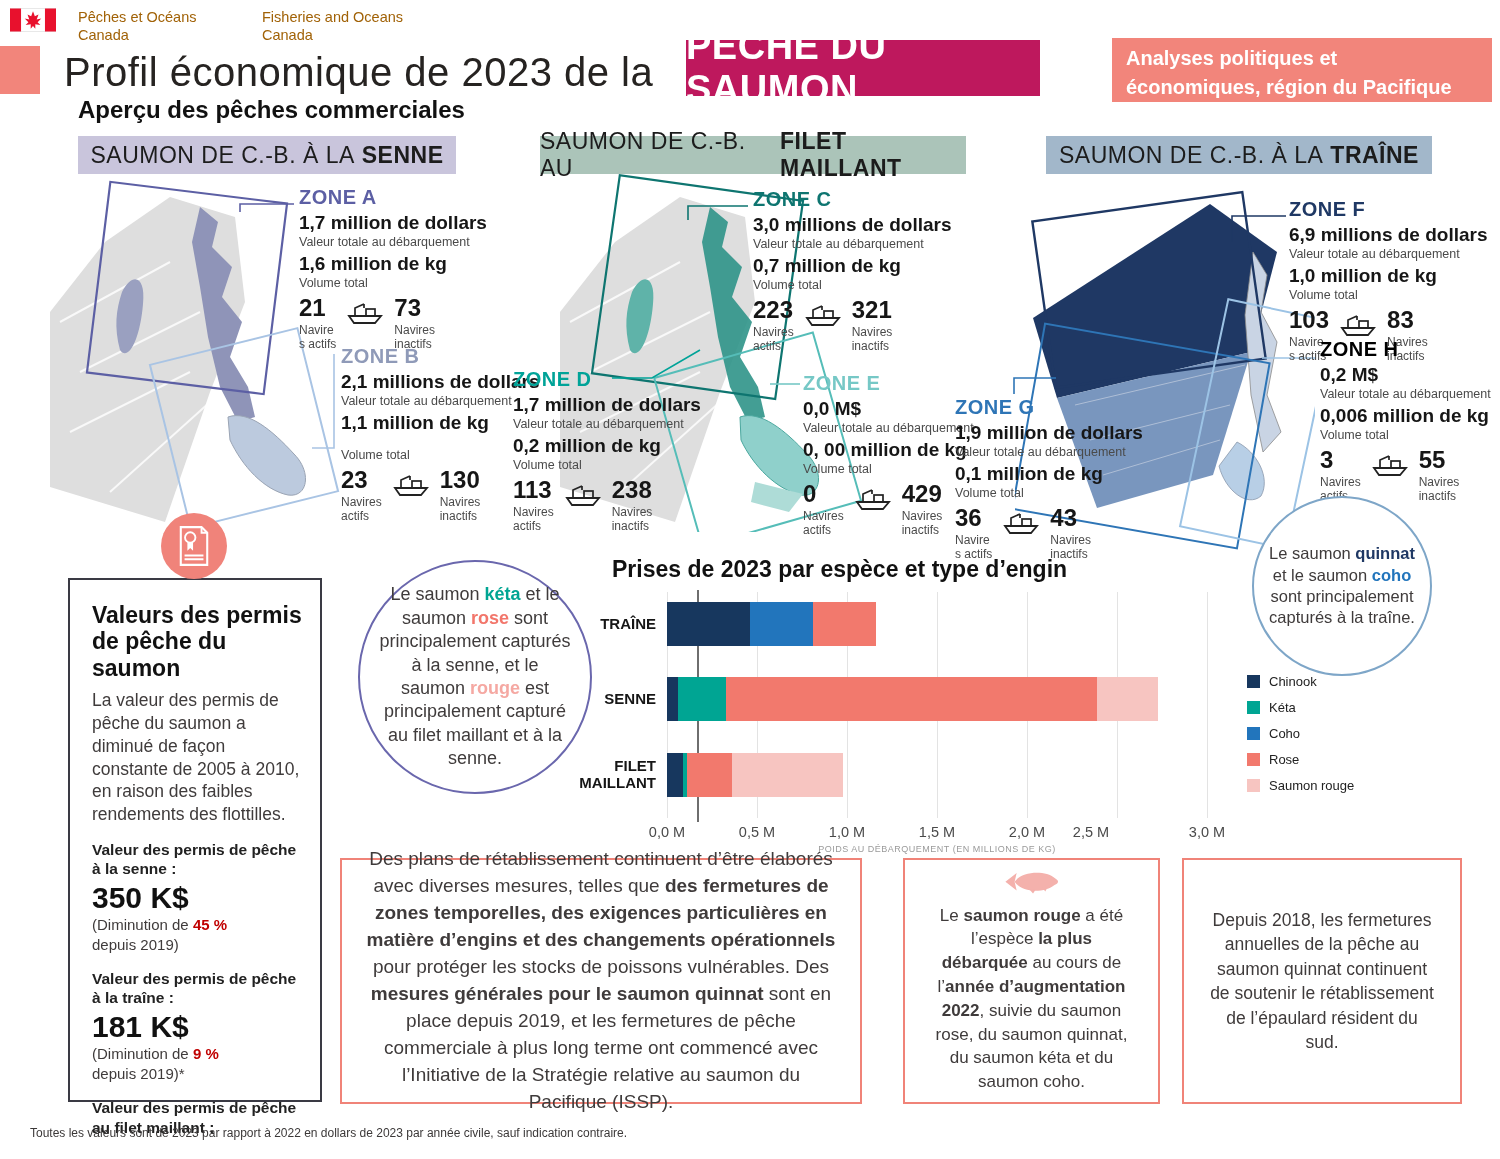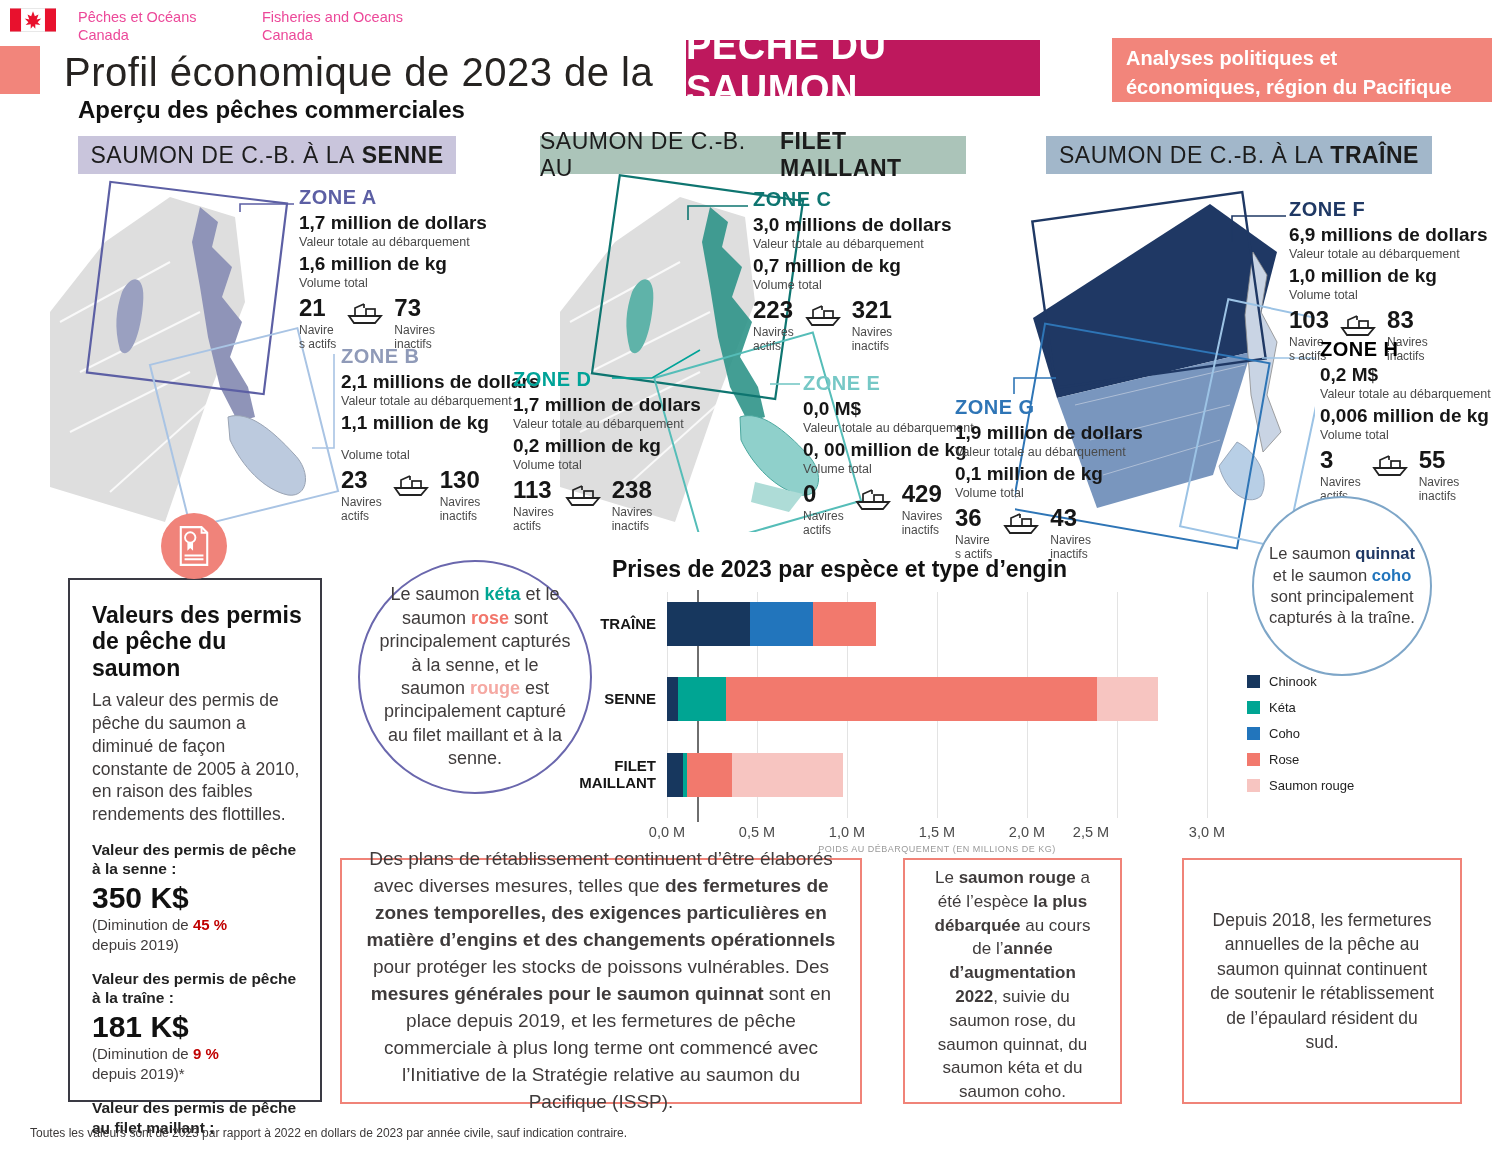--- a/index.html
+++ b/index.html
@@ -1,20 +1,20 @@
 <!DOCTYPE html>
 <html><head>
 <meta charset="utf-8">
 <style>
   html,body{margin:0;padding:0;background:#fff;}
   body{width:1500px;height:1159px;font-family:"Liberation Sans",sans-serif;color:#221f1f;position:relative;overflow:hidden;}
   .abs{position:absolute;}
   .preline{white-space:pre-line;}
   
-  .dept{font-size:14.5px;line-height:1.25;color:#ec4899;}
+  .dept{font-size:14.5px;line-height:1.25;color:#a16207;}
   .accent-square{background:#F2857B;}
   .main-title{font-size:40px;font-weight:400;letter-spacing:.5px;color:#262321;}
   .title-box{background:#be185d;color:#fff;font-weight:700;font-size:38px;display:flex;align-items:center;justify-content:center;letter-spacing:.5px;}
   .badge{background:#F2857B;color:#fff;font-weight:700;font-size:20px;line-height:1.45;padding:6px 14px;box-sizing:border-box;}
   .subtitle{font-size:24px;font-weight:700;color:#111;}
   .band{height:38px;display:flex;align-items:center;justify-content:center;font-size:23px;letter-spacing:.5px;color:#1c1c1c;}
   .band b{margin-left:7px;}
   
   .zone{line-height:1.15;}
   .zone-name{font-size:20px;font-weight:700;letter-spacing:.5px;margin-bottom:3px;}
@@ -415,21 +415,21 @@
     </div>
     <div class="legend-row">
       <div class="legend-swatch" style="background: rgb(247, 197, 193);"></div>
       <div class="legend-label">Saumon rouge</div>
     </div>
   </div>
 
 <div class="abs info-box" style="left:340px;top:858px;width:522px;height:246px;padding:10px 22px;">
   <div class="info-text"><span>Des plans de rétablissement continuent d’être élaborés avec diverses mesures, telles que </span><span style="font-weight: 700;">des fermetures de zones temporelles, des exigences particulières en matière d’engins et des changements opérationnels</span><span> pour protéger les stocks de poissons vulnérables. Des </span><span style="font-weight: 700;">mesures générales pour le saumon quinnat</span><span> sont en place depuis 2019, et les fermetures de pêche commerciale à plus long terme ont commencé avec l’Initiative de la Stratégie relative au saumon du Pacifique (ISSP).</span></div>
 </div>
-<div class="abs info-box" style="left:903px;top:858px;width:219px;height:246px;padding:8px 28px;">
+<div class="abs info-box" style="left:903px;top:858px;width:257px;height:246px;padding:8px 28px;">
   <svg width="96" height="42" viewBox="0 0 120 54" style="margin-bottom:8px;">
     <path d="M8,27 L30,10 L26,27 L30,44 Z" fill="#F4B1AC"></path>
     <path d="M26,27 C40,6 86,4 105,20 C113,25 113,29 104,33 C86,48 42,50 26,27 Z" fill="#F4B1AC"></path>
     <path d="M55,42 L62,50 L68,41 Z M80,38 L86,46 L91,36 Z" fill="#F4B1AC"></path>
   </svg>
   <div class="info-text-sm"><span>Le </span><span style="font-weight: 700;">saumon rouge</span><span> a été l’espèce </span><span style="font-weight: 700;">la plus débarquée</span><span> au cours de l’</span><span style="font-weight: 700;">année d’augmentation 2022</span><span>, suivie du saumon rose, du saumon quinnat, du saumon kéta et du saumon coho.</span></div>
 </div>
 <div class="abs info-box" style="left:1182px;top:858px;width:280px;height:246px;padding:10px 26px;">
   <div class="info-text-sm" style="font-size:17.5px"><span>Depuis 2018, les fermetures annuelles de la pêche au saumon quinnat continuent de soutenir le rétablissement de l’épaulard résident du sud.</span></div>
 </div>

